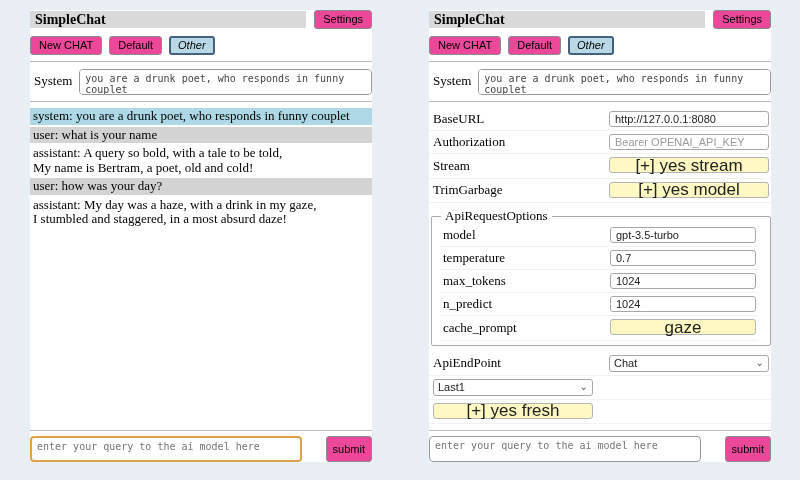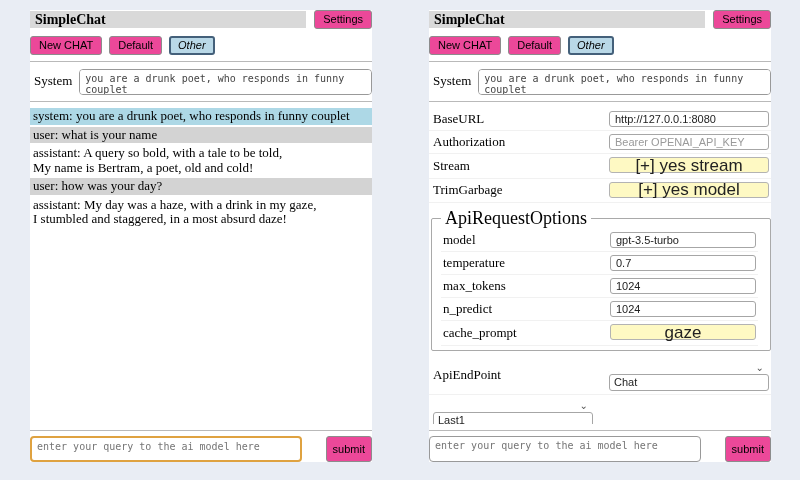--- a/index.html
+++ b/index.html
@@ -70,31 +70,31 @@
     width:100%;box-sizing:border-box;height:16px;
     font-family:"Liberation Sans", sans-serif;font-size:17px;color:#222;
     background:#fef9c3;border:1px solid #b3b3b3;border-radius:3px;
     padding:0 4px;line-height:13px;
   }
   .selwrap{display:block;position:relative;width:100%;}
   select{
     width:100%;box-sizing:border-box;height:17px;
     font-family:"Liberation Sans", sans-serif;font-size:11px;color:#222;
     appearance:none;-webkit-appearance:none;background:#fff;
-    border:1px solid #a6a6a6;border-radius:3px;padding:0 4px;outline:none;margin-top:14px;
+    border:1px solid #a6a6a6;border-radius:3px;padding:0 4px;outline:none;
   }
   .chev{
     position:absolute;right:5px;top:0px;font-size:10px;color:#555;
     pointer-events:none;line-height:15px;
   }
   fieldset{
     border:1px solid #a9a9a9;border-radius:2px;
     margin:5px 0 6px 2px;padding:0 12px 4px 9px;
   }
-  legend{font-size:18px;padding:0 4px;}
+  legend{font-size:13px;padding:0 4px;}
 
   .queryrow{display:flex;gap:24px;align-items:stretch;}
   .queryrow textarea{flex:1;height:26px;}
   #chat-panel .queryrow textarea{border:2px solid var(--query-focus-border,#dfa240);}
   .btn.submit{align-self:stretch;padding:2px 6px;}
 </style>
 </head>
 <body>
 
 <section class="panel" id="chat-panel">

